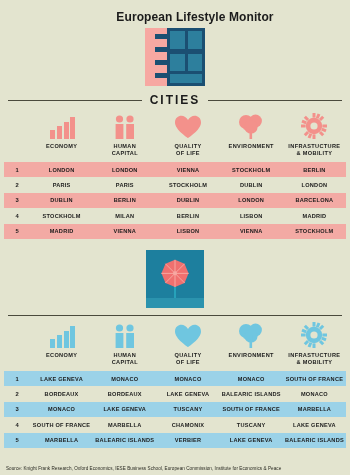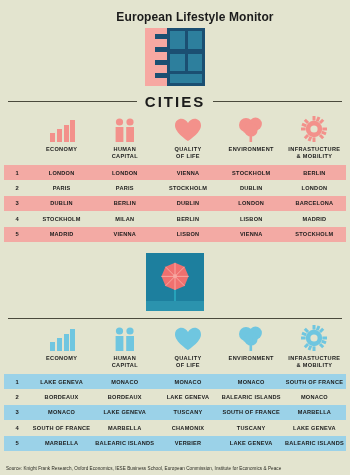--- a/index.html
+++ b/index.html
@@ -83,21 +83,21 @@
     display: flex;
     align-items: center;
     margin: 7px 8px 0 8px;
   }
   .section-head .rule {
     flex: 1;
     height: 1px;
     background: #4a4a3c;
   }
   .section-head .section-label {
-    font-size: 15px;
+    font-size: 12px;
     font-weight: bold;
     letter-spacing: 2px;
     color: #1b1b1b;
     padding: 0 8px;
   }
 
   
   .cat-row {
     display: flex;
     margin: 6px 4px 0 4px;

